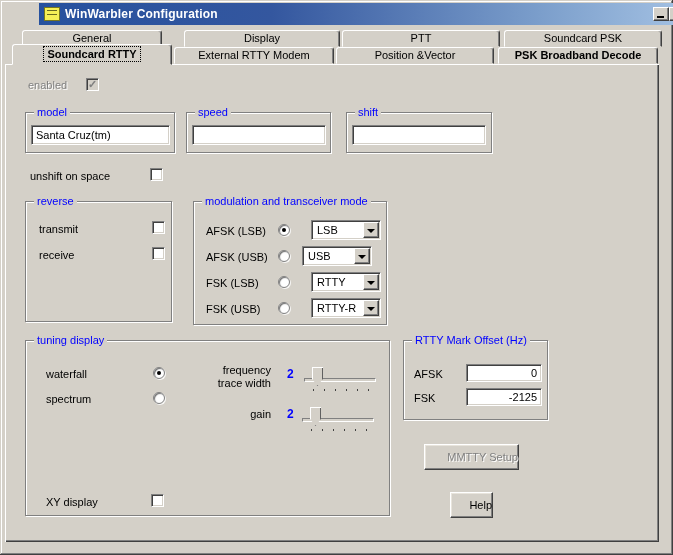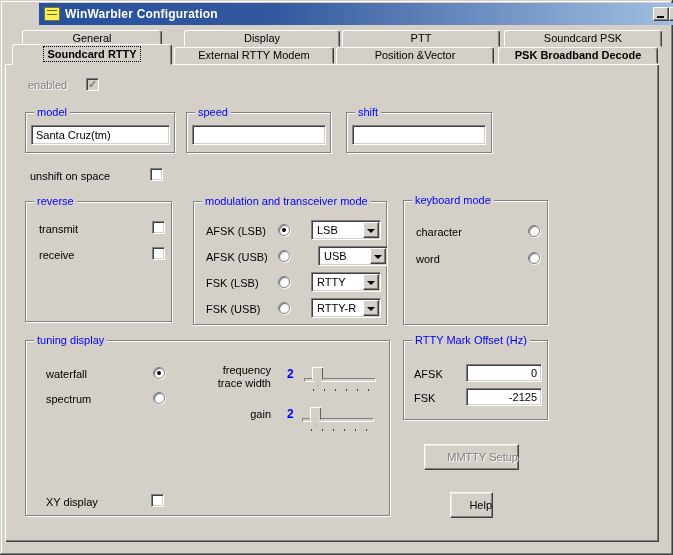--- a/index.html
+++ b/index.html
@@ -227,47 +227,40 @@
 
       <div class="lbl" style="left:12px;top:23px;">AFSK (LSB)</div>
       <div class="radio on" style="left:84px;top:22px;"></div>
       <div class="combo" style="left:117px;top:18px;">
         <span class="combo-text">LSB</span>
         <span class="combo-btn"></span>
       </div>
 
       <div class="lbl" style="left:12px;top:49px;">AFSK (USB)</div>
       <div class="radio" style="left:84px;top:48px;"></div>
-      <div class="combo" style="left:124px;top:44px;">
+      <div class="combo" style="left:108px;top:44px;">
         <span class="combo-text">USB</span>
         <span class="combo-btn"></span>
       </div>
 
       <div class="lbl" style="left:12px;top:75px;">FSK (LSB)</div>
       <div class="radio" style="left:84px;top:74px;"></div>
       <div class="combo" style="left:117px;top:70px;">
         <span class="combo-text">RTTY</span>
         <span class="combo-btn"></span>
       </div>
 
       <div class="lbl" style="left:12px;top:101px;">FSK (USB)</div>
       <div class="radio" style="left:84px;top:100px;"></div>
       <div class="combo" style="left:117px;top:96px;">
         <span class="combo-text">RTTY-R</span>
         <span class="combo-btn"></span>
       </div>
     </div>
 
-    <div class="group" style="left:398px;top:136px;width:145px;height:125px;">
-      <span class="legend">keyboard mode</span>
-      <div class="lbl" style="left:12px;top:25px;">character</div>
-      <div class="radio" style="left:124px;top:24px;"></div>
-      <div class="lbl" style="left:12px;top:52px;">word</div>
-      <div class="radio" style="left:124px;top:51px;"></div>
-    </div>
 
     <div class="group" style="left:20px;top:276px;width:365px;height:176px;">
       <span class="legend">tuning display</span>
 
       <div class="lbl" style="left:20px;top:27px;">waterfall</div>
       <div class="radio on" style="left:127px;top:26px;"></div>
       <div class="lbl" style="left:20px;top:52px;">spectrum</div>
       <div class="radio" style="left:127px;top:51px;"></div>
 
 

